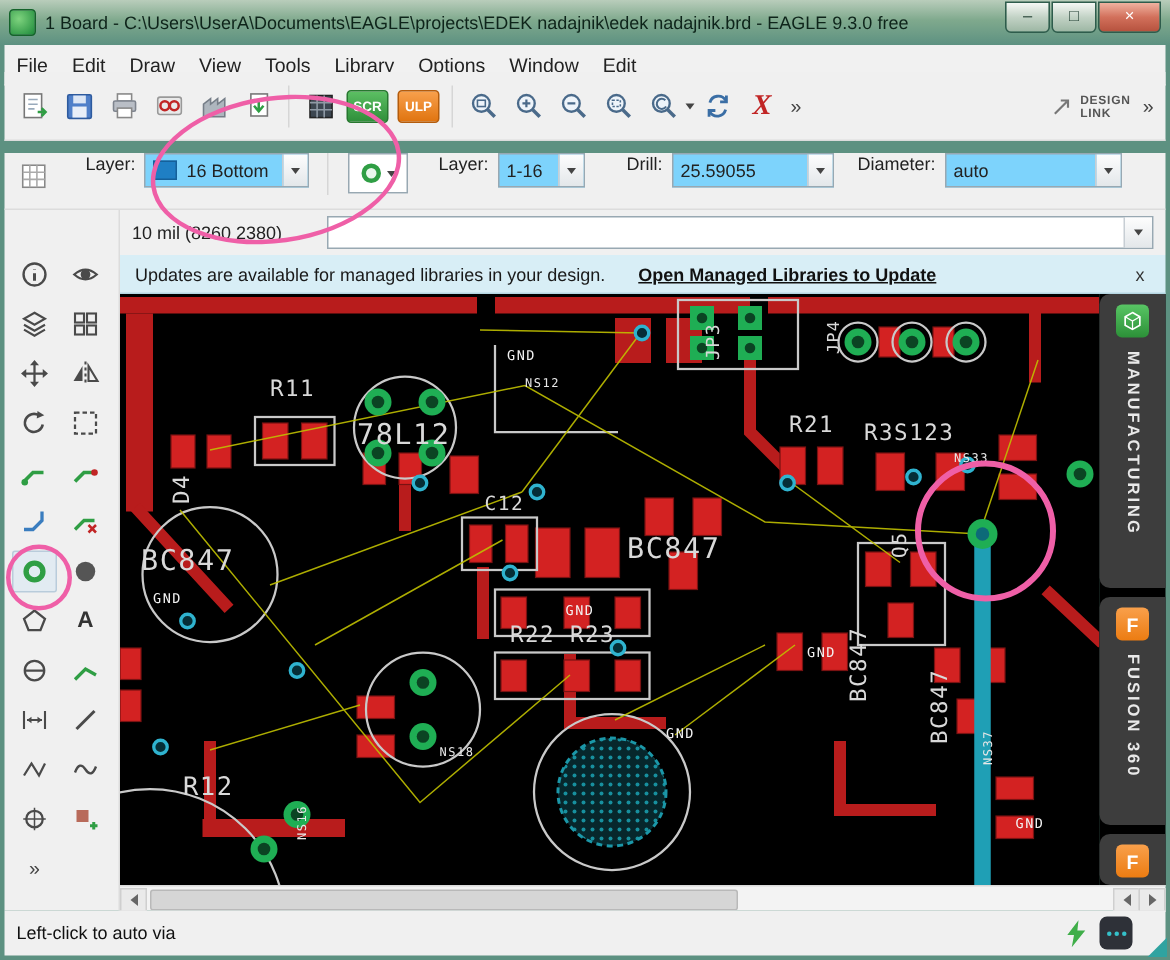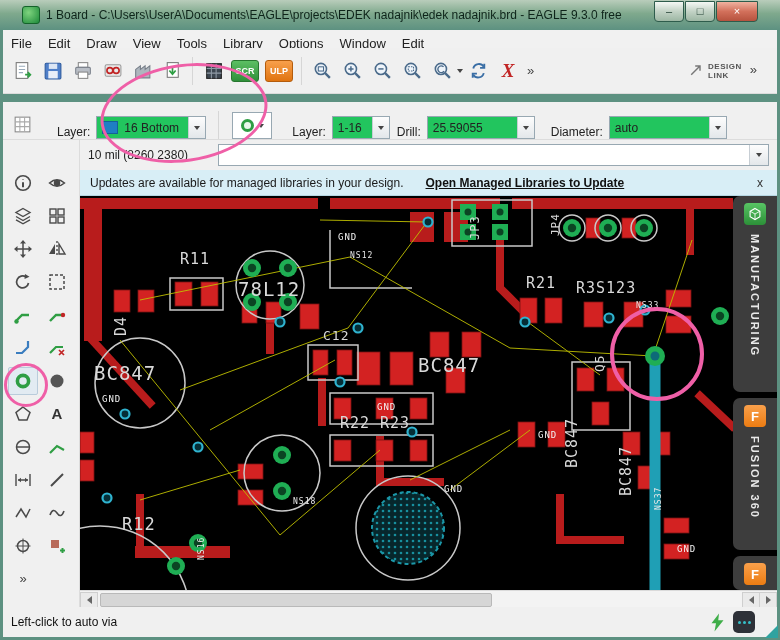--- a/index.html
+++ b/index.html
@@ -1,20 +1,20 @@
 <!DOCTYPE html>
 <html><head>
 <meta charset="utf-8">
 <style>
   html,body{margin:0;padding:0;background:#888;}
   .win{position:relative;width:780px;height:640px;background:#5d9181;overflow:hidden;
        font-family:"Liberation Sans",sans-serif;font-size:12px;color:#222;}
   
   .titlebar{position:absolute;left:0;top:0;width:780px;height:30px;box-sizing:border-box;
-    background:linear-gradient(#b9cdbb,#7fa98d 45%,#5d9181);display:flex;align-items:center;padding:0 22px;}
+    background:linear-gradient(#b9cdbb,#7fa98d 45%,#5d9181);display:flex;align-items:center;padding:0 6px;}
   .appicon{width:16px;height:16px;border-radius:3px;background:radial-gradient(circle at 35% 35%,#7ed37e,#1d8a3a);
     border:1px solid #14632a;margin-right:6px;flex:0 0 auto;}
   .title{font-size:12px;color:#0e241a;white-space:nowrap;overflow:hidden;flex:1;}
   .winbtns{display:flex;gap:1px;margin-left:6px;margin-bottom:8px;}
   .wbtn{width:28px;height:19px;display:flex;align-items:center;justify-content:center;font-size:11px;
     border:1px solid #2e5c4c;border-radius:0 0 4px 4px;background:linear-gradient(#f5f8f5,#c2d2c5 50%,#9db7a4);color:#1c3a2e;}
   .wbtn.close{width:40px;background:linear-gradient(#f0b2a0,#d2705b 50%,#b6523e);color:#fff;}
   
   .menubar{position:absolute;left:3px;top:30px;width:774px;height:26px;background:#f1f1f1;
     border-bottom:1px solid #e2e2e2;display:flex;align-items:center;font-size:13px;}
@@ -24,26 +24,26 @@
     border-bottom:1px solid #dcdcdc;display:flex;align-items:center;padding-left:4px;box-sizing:border-box;}
   .tbtn{width:30px;height:30px;display:flex;align-items:center;justify-content:center;flex:0 0 auto;border-radius:2px;}
   .tbtn svg{width:21px;height:21px;}
   .sep{width:1px;height:28px;background:#d6d6d6;margin:0 5px;flex:0 0 auto;}
   .badge{width:26px;height:20px;border-radius:3px;color:#fff;font-size:9px;font-weight:bold;
     display:flex;align-items:center;justify-content:center;margin:0 3px;flex:0 0 auto;}
   .badge.scr{background:linear-gradient(#5cbf63,#2f8f3a);border:1px solid #27772f;}
   .badge.ulp{background:linear-gradient(#f8a04c,#e07410);border:1px solid #b45c0c;}
   .redx{font-family:"Liberation Serif",serif;font-style:italic;font-weight:bold;font-size:19px;color:#c12525;}
   .chev{font-size:13px;color:#444;padding:0 4px;flex:0 0 auto;}
-  .dlink{margin-left:auto;margin-right:16px;display:flex;gap:4px;flex:0 0 auto;}
+  .dlink{margin-left:auto;margin-right:4px;display:flex;align-items:center;gap:4px;flex:0 0 auto;}
   .dlink .txt{font-size:8px;font-weight:bold;color:#555;line-height:9px;letter-spacing:.5px;}
   .tb2{position:absolute;left:3px;top:102px;width:774px;height:38px;background:#f0f0f0;
-    border-bottom:1px solid #dcdcdc;display:flex;align-items:flex-end;box-sizing:border-box;}
+    border-bottom:1px solid #dcdcdc;display:flex;align-items:flex-start;box-sizing:border-box;}
   .lbl{font-size:12px;color:#222;flex:0 0 auto;}
-  .combo{display:flex;align-items:center;background:#22c55e;border:1px solid #98a8b2;height:23px;
+  .combo{display:flex;align-items:center;background:#7dd3fc;border:1px solid #98a8b2;height:23px;
     padding-left:5px;box-sizing:border-box;font-size:12px;flex:0 0 auto;}
   .combo .val{white-space:nowrap;}
   .combo .arr{margin-left:auto;width:16px;height:100%;display:flex;align-items:center;justify-content:center;
     background:linear-gradient(#fdfdfd,#e3e7ea);border-left:1px solid #c7ced4;}
   .dar{width:0;height:0;border-left:3.5px solid transparent;border-right:3.5px solid transparent;border-top:4.5px solid #444;}
   .swatch{width:14px;height:11px;background:#1f7fc4;border:1px solid #15609a;margin-right:6px;flex:0 0 auto;}
   .viadotbtn{display:flex;align-items:center;justify-content:center;gap:4px;width:38px;height:25px;background:#fff;
     border:1px solid #98a8b2;flex:0 0 auto;}
   .viadot{width:7px;height:7px;border-radius:50%;border:3px solid #2f9e44;background:#e9f7ec;}
   
@@ -250,21 +250,21 @@
       <span class="viadot"></span>
       <span class="dar"></span>
     </span>
     <span class="lbl" style="margin-left:20px">Layer:</span>
     <span class="combo" style="margin-left:6px;width:58px">
       <span class="val">1-16</span>
       <span class="arr">
           <span class="dar"></span>
         </span>
     </span>
-    <span class="lbl" style="margin-left:7px">Drill:</span>
+    <span class="lbl" style="margin-left:28px">Drill:</span>
     <span class="combo" style="margin-left:6px;width:108px">
       <span class="val">25.59055</span>
       <span class="arr">
           <span class="dar"></span>
         </span>
     </span>
     <span class="lbl" style="margin-left:16px">Diameter:</span>
     <span class="combo" style="margin-left:6px;width:118px">
       <span class="val">auto</span>
       <span class="arr">

